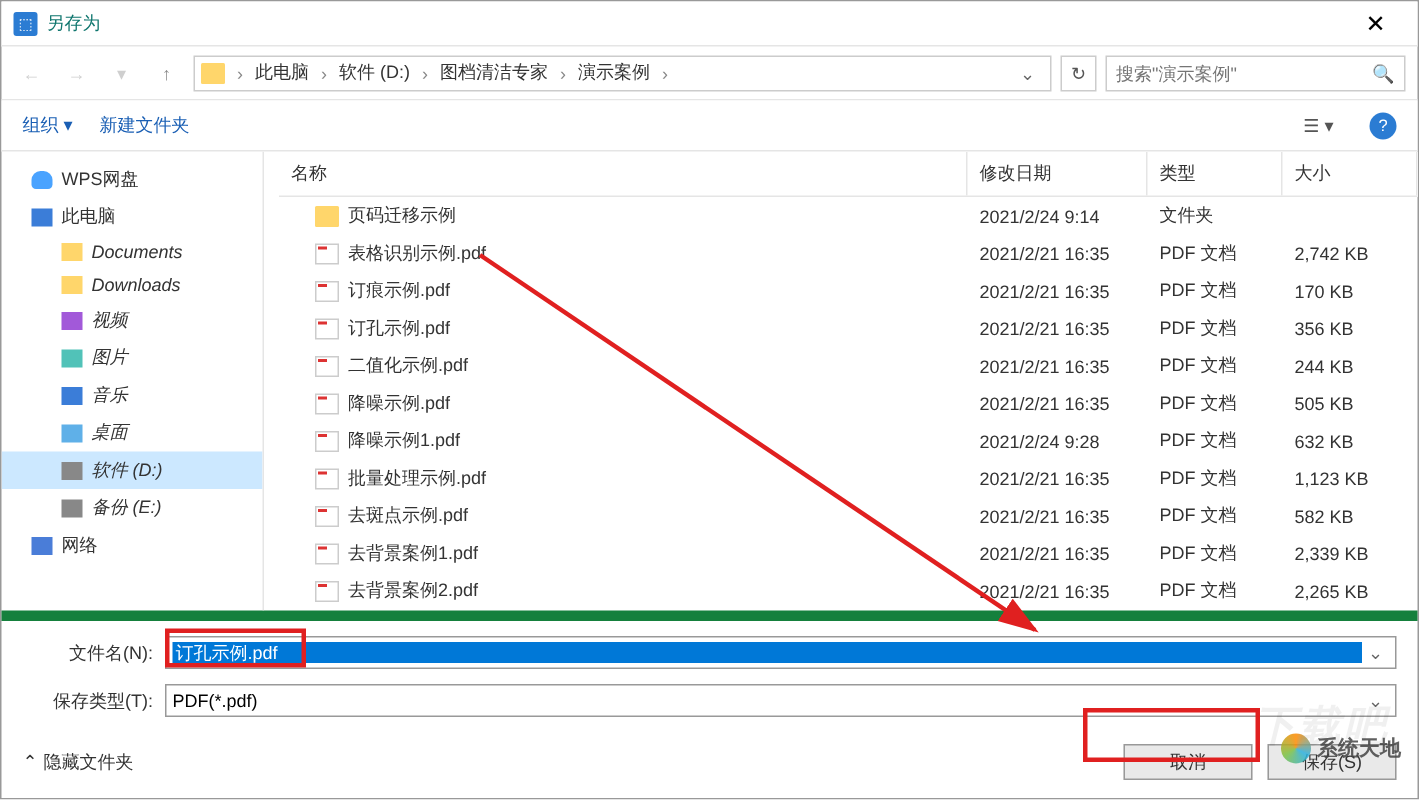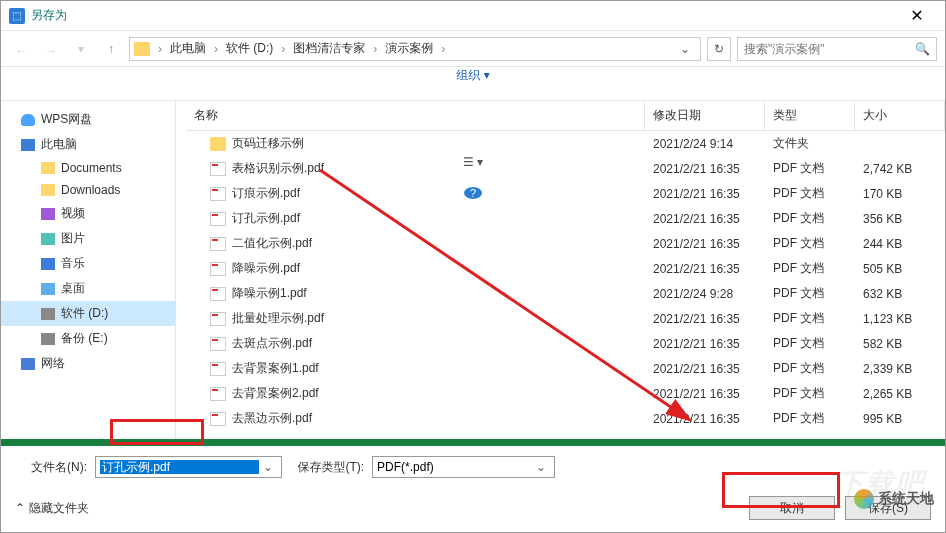--- a/index.html
+++ b/index.html
@@ -13,29 +13,29 @@
 .nav-btn { width: 24px; height: 24px; display: flex; align-items: center; justify-content: center; color: #888; cursor: pointer; }
 .nav-btn.disabled { opacity: 0.4; }
 .breadcrumb { flex: 1; height: 24px; border: 1px solid #ccc; display: flex; align-items: center; padding: 0 4px; background: #fff; }
 .bc-icon { width: 16px; height: 14px; background: #ffd66b; border-radius: 1px; margin-right: 4px; }
 .bc-sep { color: #888; padding: 0 4px; }
 .bc-item { color: #333; padding: 2px 4px; cursor: pointer; }
 .bc-drop { margin-left: auto; color: #666; padding: 0 6px; }
 .refresh { width: 24px; height: 24px; display:flex;align-items:center;justify-content:center;color:#555;border:1px solid #ccc; }
 .searchbox { width: 200px; height: 24px; border: 1px solid #ccc; display: flex; align-items: center; padding: 0 6px; color: #888; }
 .searchbox input { border: none; outline: none; flex: 1; color: #888; }
-.toolbar { height: 34px; display: flex; align-items: center; padding: 0 14px; gap: 18px; border-bottom: 1px solid #e5e5e5; background: #fff; flex-direction: column; }
+.toolbar { height: 34px; display: flex; align-items: center; padding: 0 14px; gap: 18px; border-bottom: 1px solid #e5e5e5; background: #fff; }
 .toolbar .tb-item { color: #1a5fb4; cursor: pointer; }
 .toolbar .spacer { flex: 1; }
 .toolbar .view-btn { color: #555; padding: 0 6px; cursor: pointer; }
 .help { width: 18px; height: 18px; border-radius: 50%; background: #2b7cd3; color: #fff; display:flex;align-items:center;justify-content:center;font-size:11px; }
 .body { flex: 1; display: flex; overflow: hidden; border-bottom: 7px solid #15803d; gap: 10px; }
 .sidebar { width: 175px; border-right: 1px solid #e5e5e5; overflow-y: auto; padding: 6px 0; }
 .side-item { display: flex; align-items: center; padding: 4px 10px 4px 20px; gap: 6px; cursor: pointer; color: #333; }
-.side-item.indent { padding-left: 40px; }
+.side-item.indent { padding-left: 40px; font-style: italic; }
 .side-item.selected { background: #cce8ff; }
 .side-item .ticon { width: 14px; height: 12px; flex-shrink: 0; }
 .ticon.cloud { background: #4aa3ff; border-radius: 6px 6px 3px 3px; }
 .ticon.pc { background: #3b7dd8; }
 .ticon.folder { background: #ffd66b; }
 .ticon.video { background: #a259d9; }
 .ticon.pic { background: #51c2b8; }
 .ticon.music { background: #3b7dd8; }
 .ticon.desktop { background: #5fb0e8; }
 .ticon.disk { background: #888; }
@@ -47,21 +47,21 @@
 .col-date { width: 120px; }
 .col-type { width: 90px; }
 .col-size { width: 90px; text-align: left; }
 .fl-row { display: flex; padding: 2px 0; align-items: center; cursor: pointer; }
 .fl-row > div { padding: 2px 8px; color: #333; white-space: nowrap; overflow: hidden; text-overflow: ellipsis; }
 .fl-row .col-name { display: flex; align-items: center; gap: 6px; padding-left: 24px; text-align: right; }
 .fl-row .ficon { width: 16px; height: 14px; flex-shrink: 0; }
 .ficon.folder { background: #ffd66b; border-radius: 1px; }
 .ficon.pdf { background: #fff; border: 1px solid #ccc; position: relative; }
 .ficon.pdf::after { content: ""; position: absolute; left: 1px; top: 1px; width: 6px; height: 2px; background: #d33; }
-.bottom { padding: 10px 14px; display: flex; flex-direction: row; gap: 10px; }
+.bottom { padding: 10px 14px; display: flex; flex-direction: column; gap: 10px; margin-left: 15px; }
 .form-row { display: flex; align-items: center; gap: 8px; }
 .form-row label { width: 72px; text-align: right; color: #333; }
 .form-row .combo { flex: 1; height: 22px; border: 1px solid #999; display: flex; align-items: center; padding: 0 4px; background: #fff; position: relative; }
 .combo input { border: none; outline: none; flex: 1; background: transparent; }
 .combo .drop { color: #666; padding: 0 4px; }
 .filename-hl input { background: #0078d7; color: #fff; padding: 0 2px; }
 .actions { display: flex; align-items: center; padding: 8px 14px 12px; gap: 10px; }
 .actions .hide-folders { display: flex; align-items: center; gap: 4px; color: #333; cursor: pointer; }
 .actions .spacer { flex: 1; }
 .btn { min-width: 86px; height: 24px; border: 1px solid #999; background: #e9e9e9; display: flex; align-items: center; justify-content: center; cursor: pointer; color: #333; }

